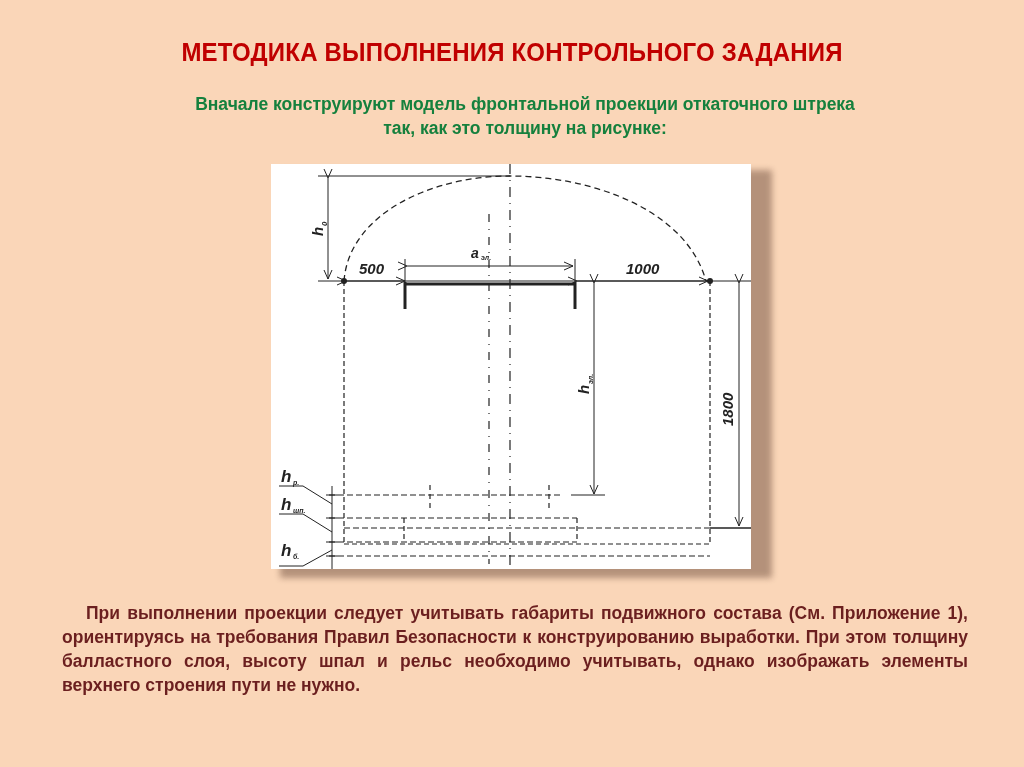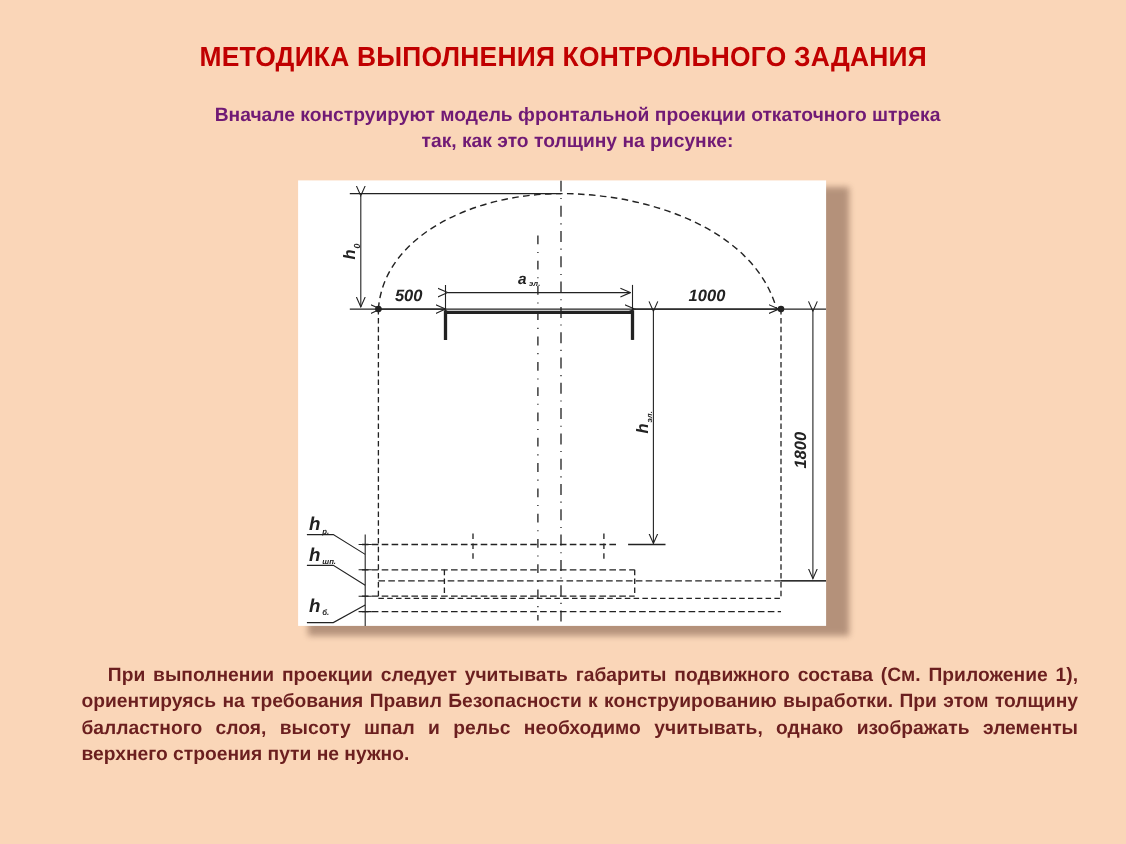--- a/index.html
+++ b/index.html
@@ -10,38 +10,37 @@
     font-family: "Liberation Sans", sans-serif;
   }
   .title {
     position: absolute; left: 0; top: 38px; width: 1024px;
     text-align: center; color: #c00000;
     font-size: 25px; font-weight: bold; letter-spacing: 0.2px;
     transform: scaleX(0.96);
   }
   .intro {
     position: absolute; left: 60px; top: 92px; width: 930px;
-    text-align: center; color: #701a75;
+    text-align: center; color: #15803d;
     font-size: 17.5px; font-weight: bold; line-height: 24px;
   }
   .figure-shadow {
     position: absolute; left: 280px; top: 170px; width: 492px; height: 408px;
     background: #a88670; filter: blur(3px); opacity: 0.85;
   }
   .figure {
     position: absolute; left: 271px; top: 164px; width: 480px; height: 405px;
     background: #ffffff;
   }
   .figure svg { position: absolute; left: 0; top: 0; }
   .body-text {
     position: absolute; left: 62px; top: 601px; width: 906px;
     color: #6b1f1f; font-size: 17.5px; font-weight: bold;
     line-height: 24px; text-align: justify;
     text-indent: 24px;
-    margin-left: 12px;
   }
   svg text { font-family: "Liberation Sans", sans-serif; font-style: italic; font-weight: bold; fill: #222; }
 </style>
 </head>
 <body>
 
 <div class="title">МЕТОДИКА ВЫПОЛНЕНИЯ КОНТРОЛЬНОГО ЗАДАНИЯ</div>
 
 <div class="intro">
   <div>Вначале конструируют модель фронтальной проекции откаточного штрека</div>

